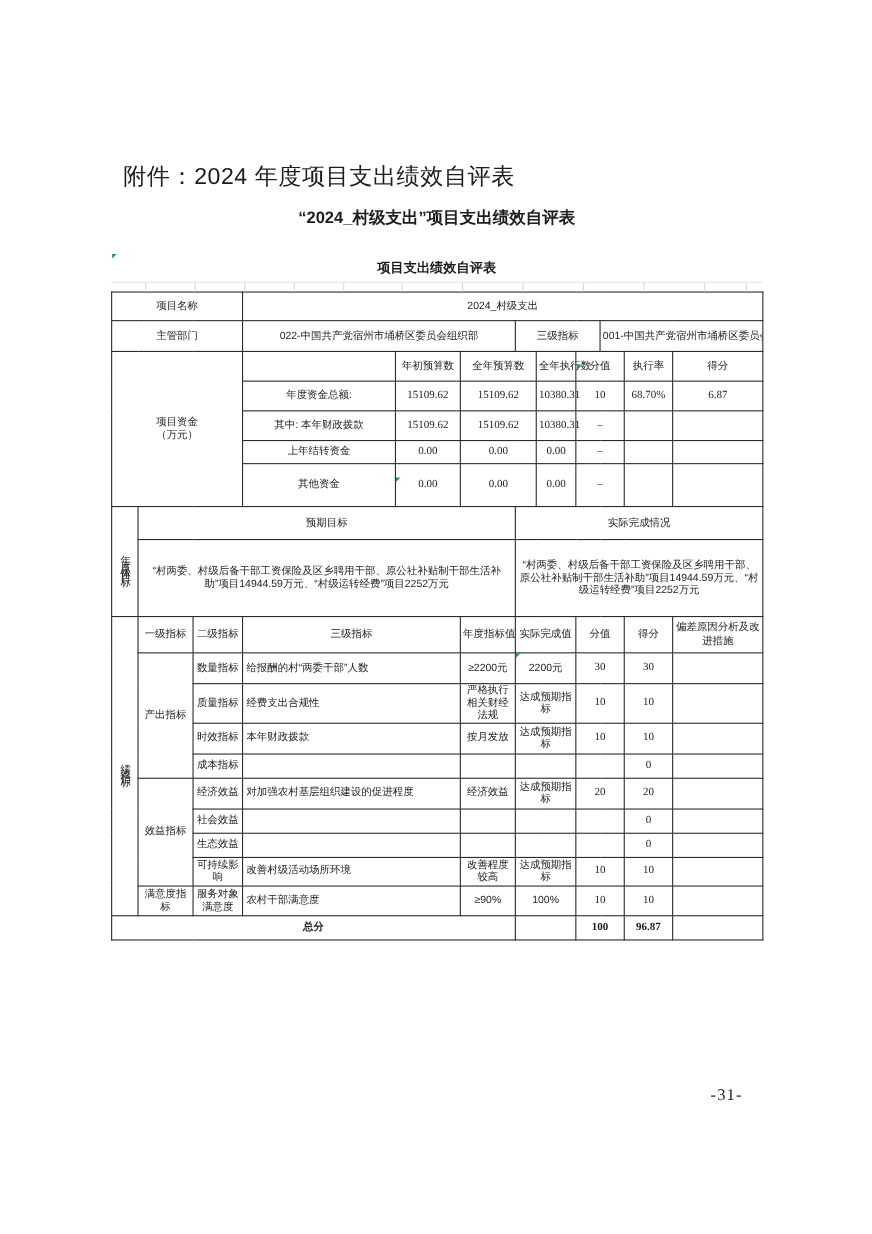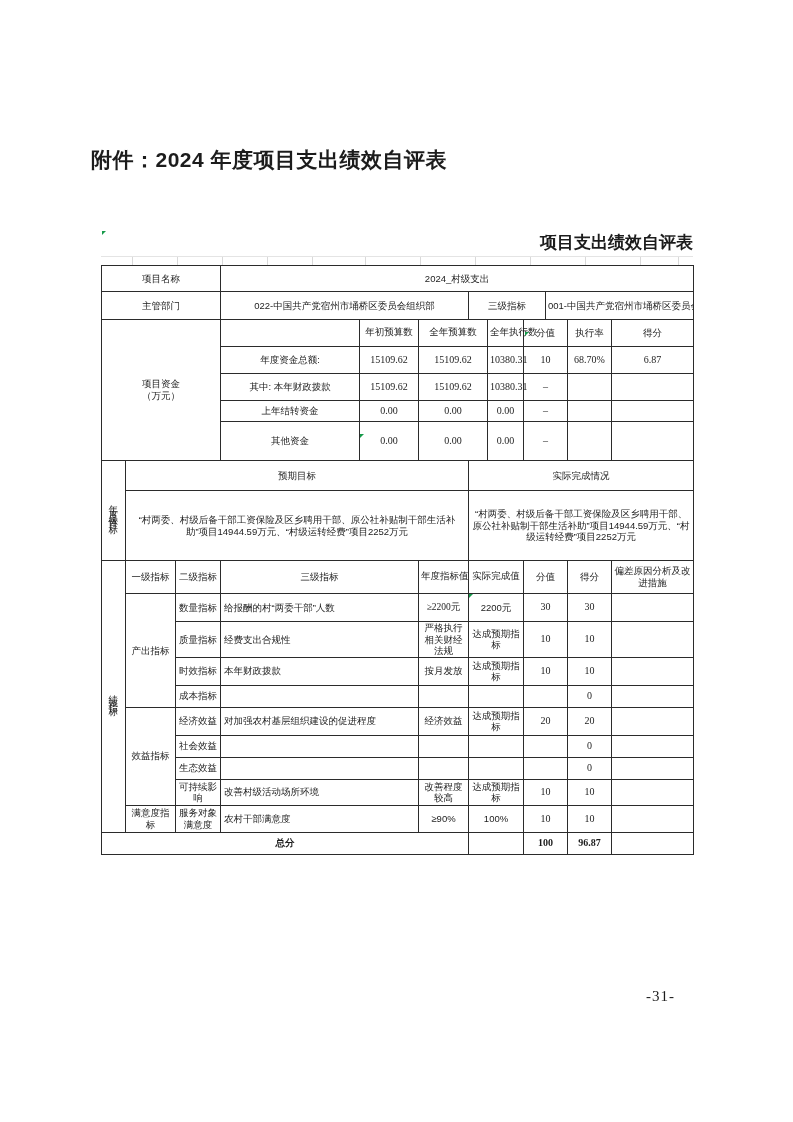--- a/index.html
+++ b/index.html
@@ -1,47 +1,48 @@
 <!DOCTYPE html>
 <html><head>
 <meta charset="utf-8">
 <style>
   html,body{margin:0;padding:0;background:#888;}
   .page{position:relative;width:793px;height:1122px;background:#ffffff;margin:0 auto;
         font-family:"Liberation Sans",sans-serif;color:#1c1c1c;overflow:hidden;}
-  .main-heading{position:absolute;left:91px;top:146px;font-size:21px;font-weight:bold;
+  .main-heading{position:absolute;left:112px;top:146px;font-size:21px;font-weight:normal;
         letter-spacing:0.5px;white-space:nowrap;}
   .sub-heading{position:absolute;left:101px;top:189px;width:592px;text-align:center;
         font-size:15px;font-weight:bold;}
   .sheet{position:absolute;left:101px;top:230px;width:592px;}
-  .sheet-title{height:26px;line-height:26px;text-align:right;font-size:17px;font-weight:bold;}
+  .sheet-title{height:26px;line-height:26px;text-align:center;font-size:12px;font-weight:bold;}
   .sheet-period{height:13px;line-height:11px;text-align:center;font-size:8.5px;}
   .gridrow{height:8px;border-top:1px solid #e4e4e4;position:relative;}
   .gridrow i{position:absolute;top:0;height:8px;width:1px;background:#d9d9d9;}
   table{border-collapse:collapse;table-layout:fixed;width:592px;}
   td{border:1px solid #2b2b2b;padding:0 2px;text-align:center;vertical-align:middle;
      font-size:9.5px;line-height:1.22;color:#1c1c1c;}
   td.lft{text-align:left;padding-left:3px;}
   td.num{font-family:"Liberation Serif",serif;font-size:10px;}
   td.bold{font-weight:bold;margin-top:27px;}
-  td.nw{white-space:nowrap;font-family:Liberation Serif, serif;}
+  td.nw{white-space:nowrap;}
   td.clip{overflow:hidden;white-space:nowrap;text-align:left;padding:0 0 0 2px;}
   td.vert span{writing-mode:vertical-rl;text-orientation:upright;letter-spacing:4px;
      display:inline-block;}
   .tri{position:absolute;width:0;height:0;border-top:4px solid #169a4a;
      border-right:4px solid transparent;}
   .pagenum{position:absolute;left:646px;top:988px;font-family:"Liberation Serif",serif;
      font-size:15px;letter-spacing:1px;}
 </style>
 </head>
 <body>
 
 <div class="page">
 
   <div class="main-heading">附件：2024 年度项目支出绩效自评表</div>
+  <div class="sub-heading">“2024_村级支出”项目支出绩效自评表</div>
 
   <div class="sheet">
     <div class="sheet-title">项目支出绩效自评表</div>
     <div class="gridrow">
       <i style="left:31px"></i>
         <i style="left:76px"></i>
         <i style="left:121px"></i>
         <i style="left:166px"></i>
       <i style="left:211px"></i>
         <i style="left:264px"></i>

